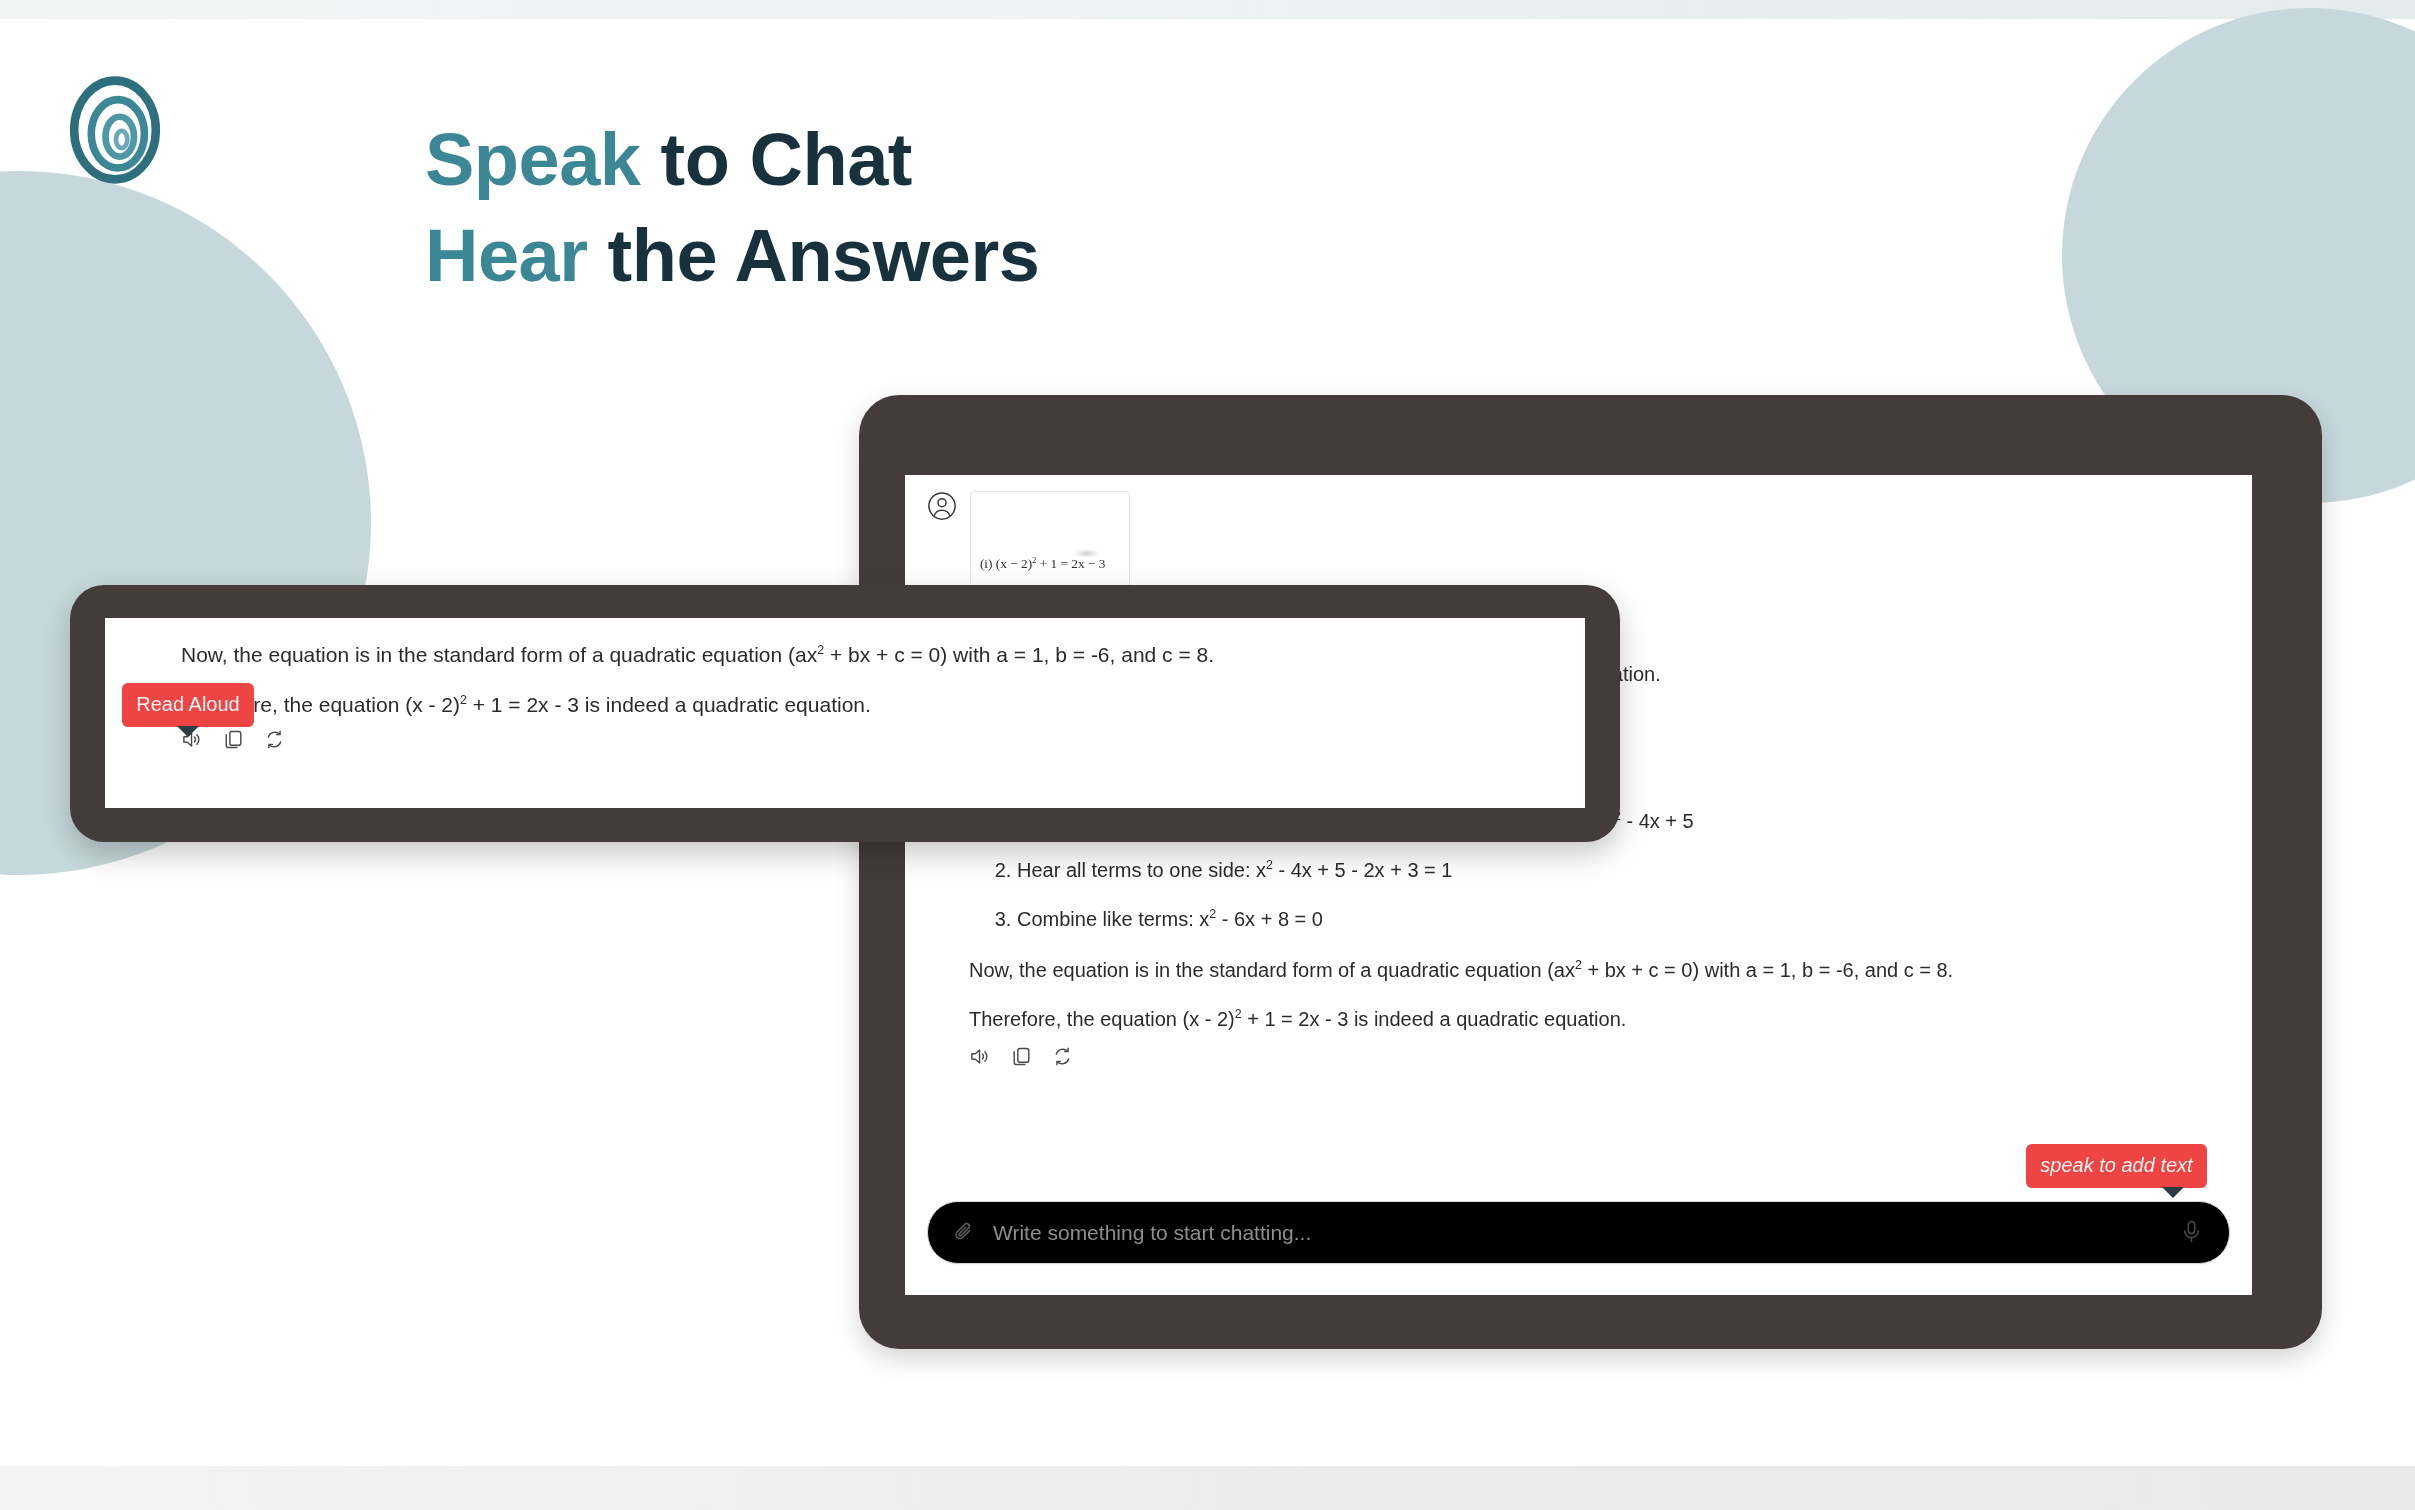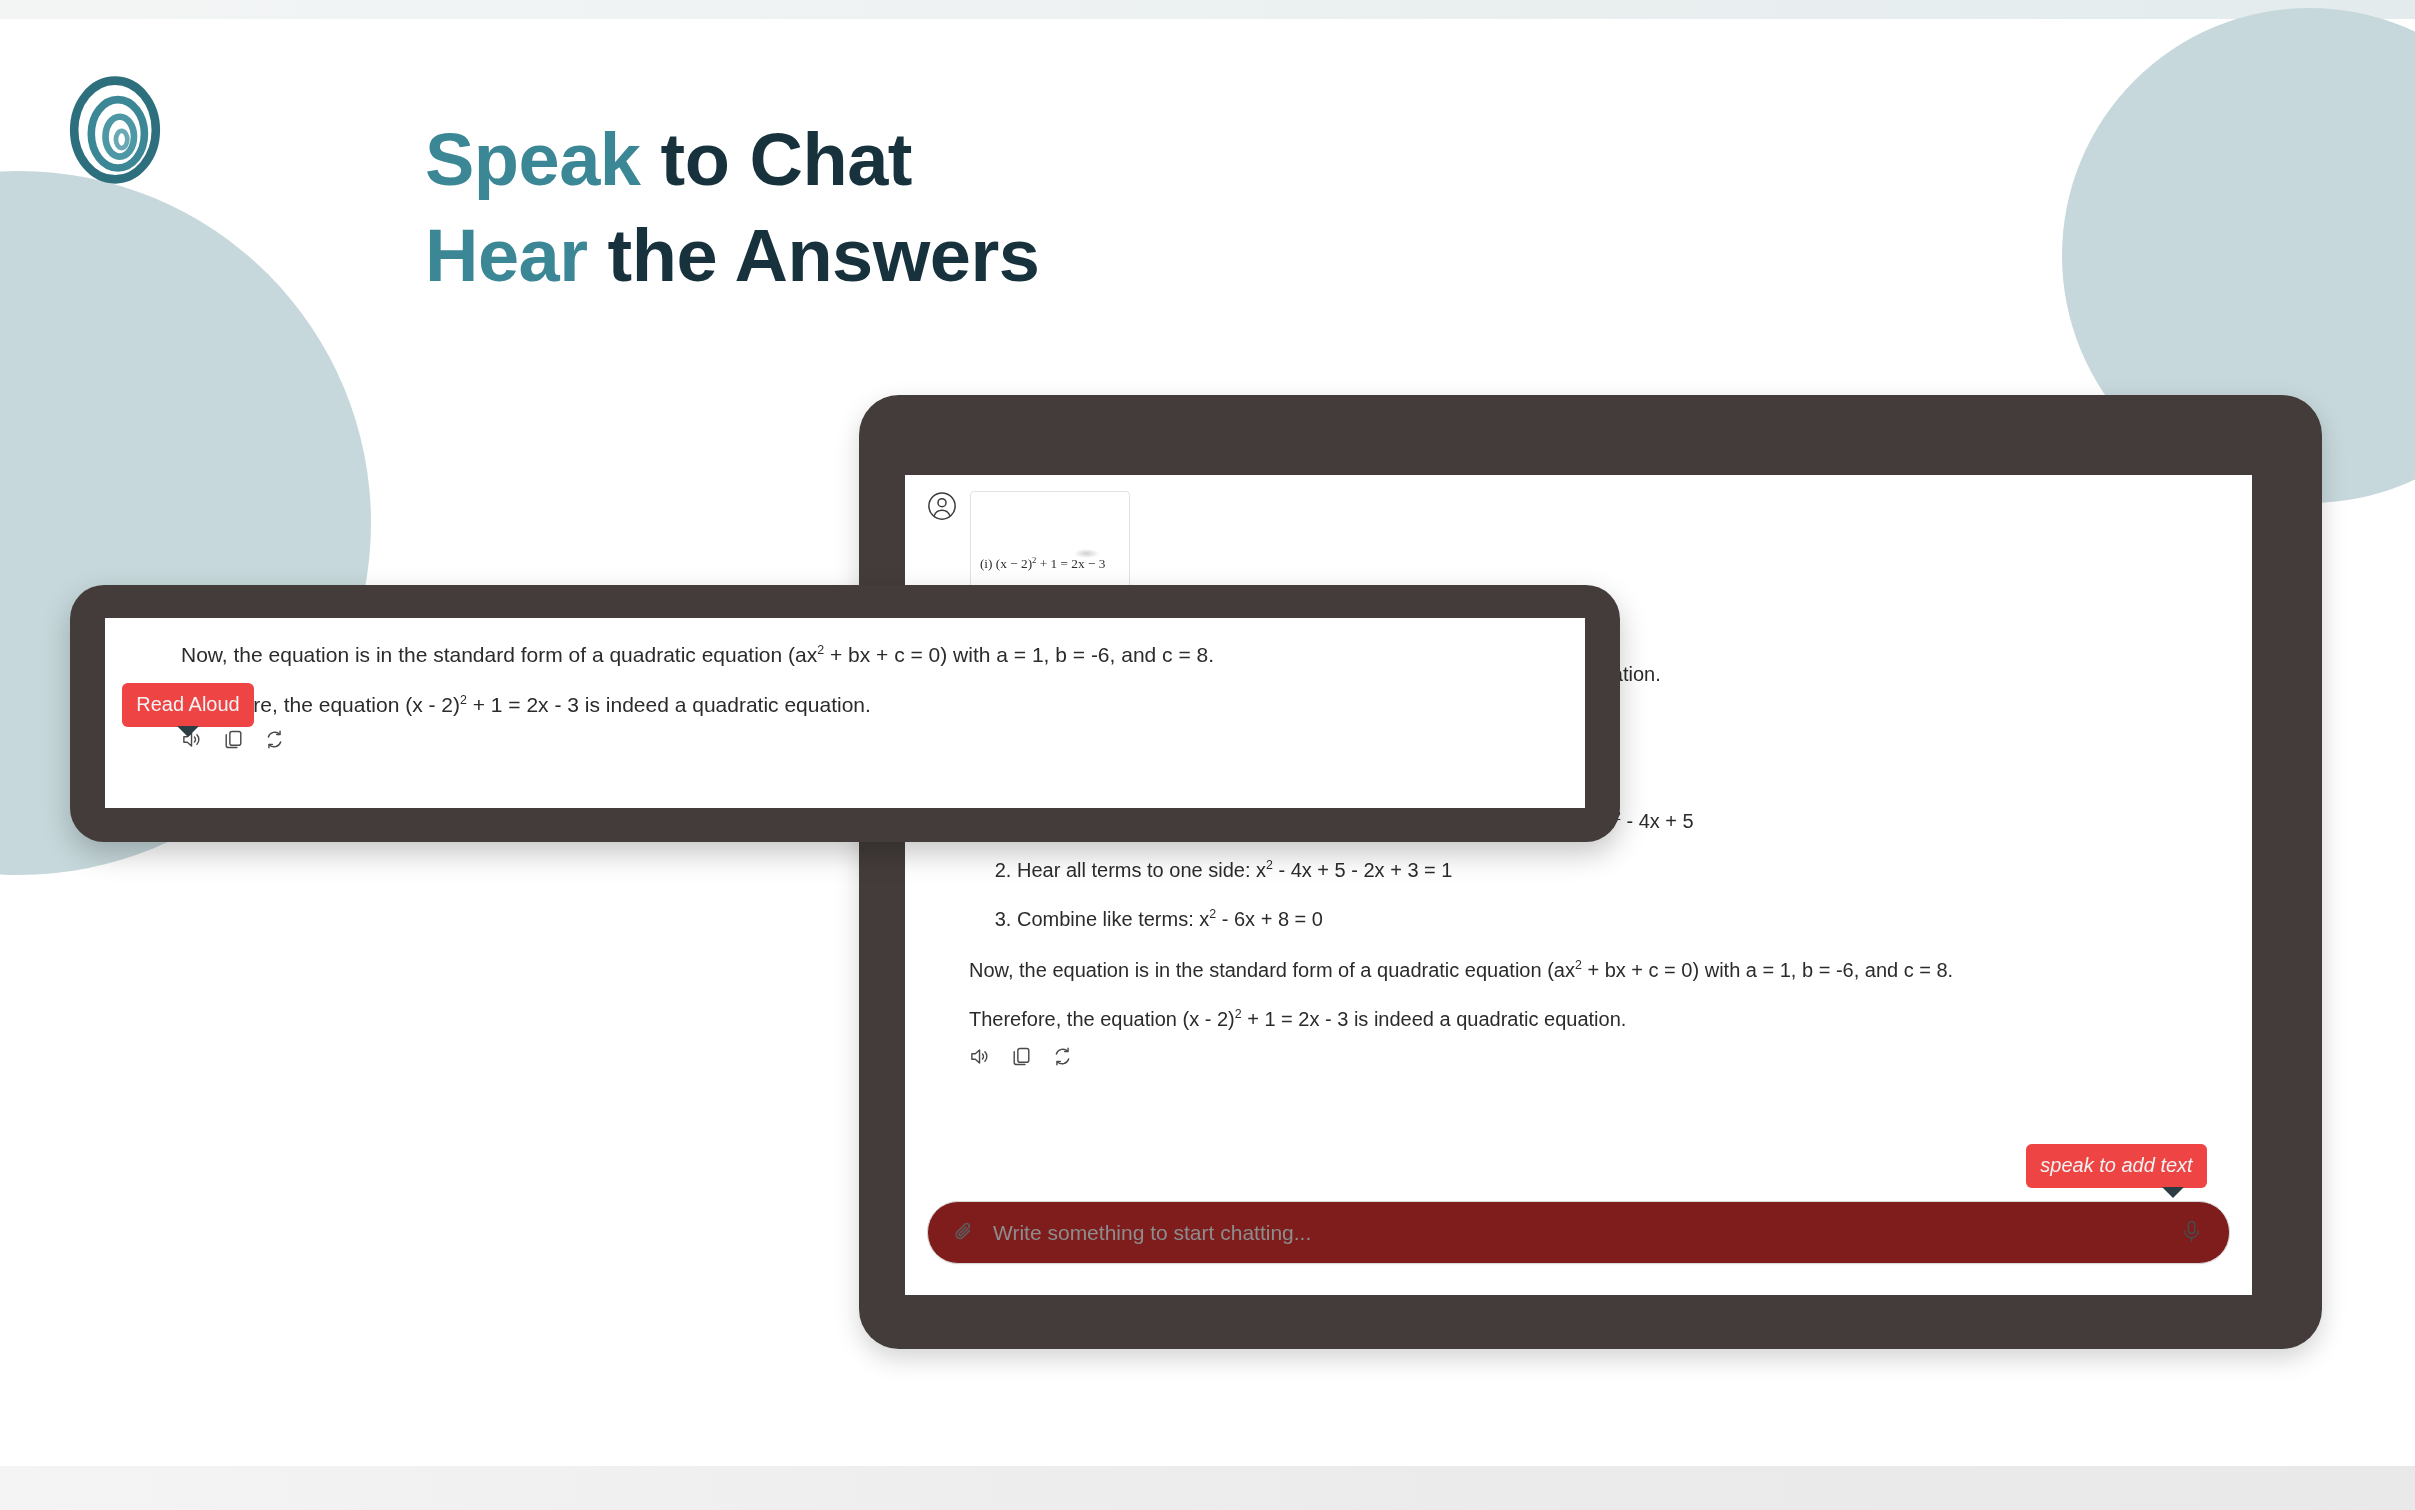--- a/index.html
+++ b/index.html
@@ -84,21 +84,21 @@
   .answer-body sup { font-size:12.4px; vertical-align:super; }
 
   .action-row { display:flex; gap:18px; align-items:center; margin-top:-3.8px; }
   .action-row svg { display:block; }
 
   
   .composer {
     position:absolute; left:22px; bottom:31px;
     width:1303px; height:63px;
     border:1px solid #d8d8d8; border-radius:31px;
-    background:#7f1d1d;
+    background:#000000;
     display:flex; align-items:center;
     padding:0 25px 0 23px;
     box-shadow:0 1px 1.9px rgba(0,0,0,.04);
   }
   .composer .clip { flex:0 0 27px; }
   .composer .field {
     flex:1 1 auto; border:none; outline:none; background:transparent;
     font-family:"Liberation Sans", sans-serif;
     font-size:21px; color:#8d8d8d; margin-left:15px;
   }

